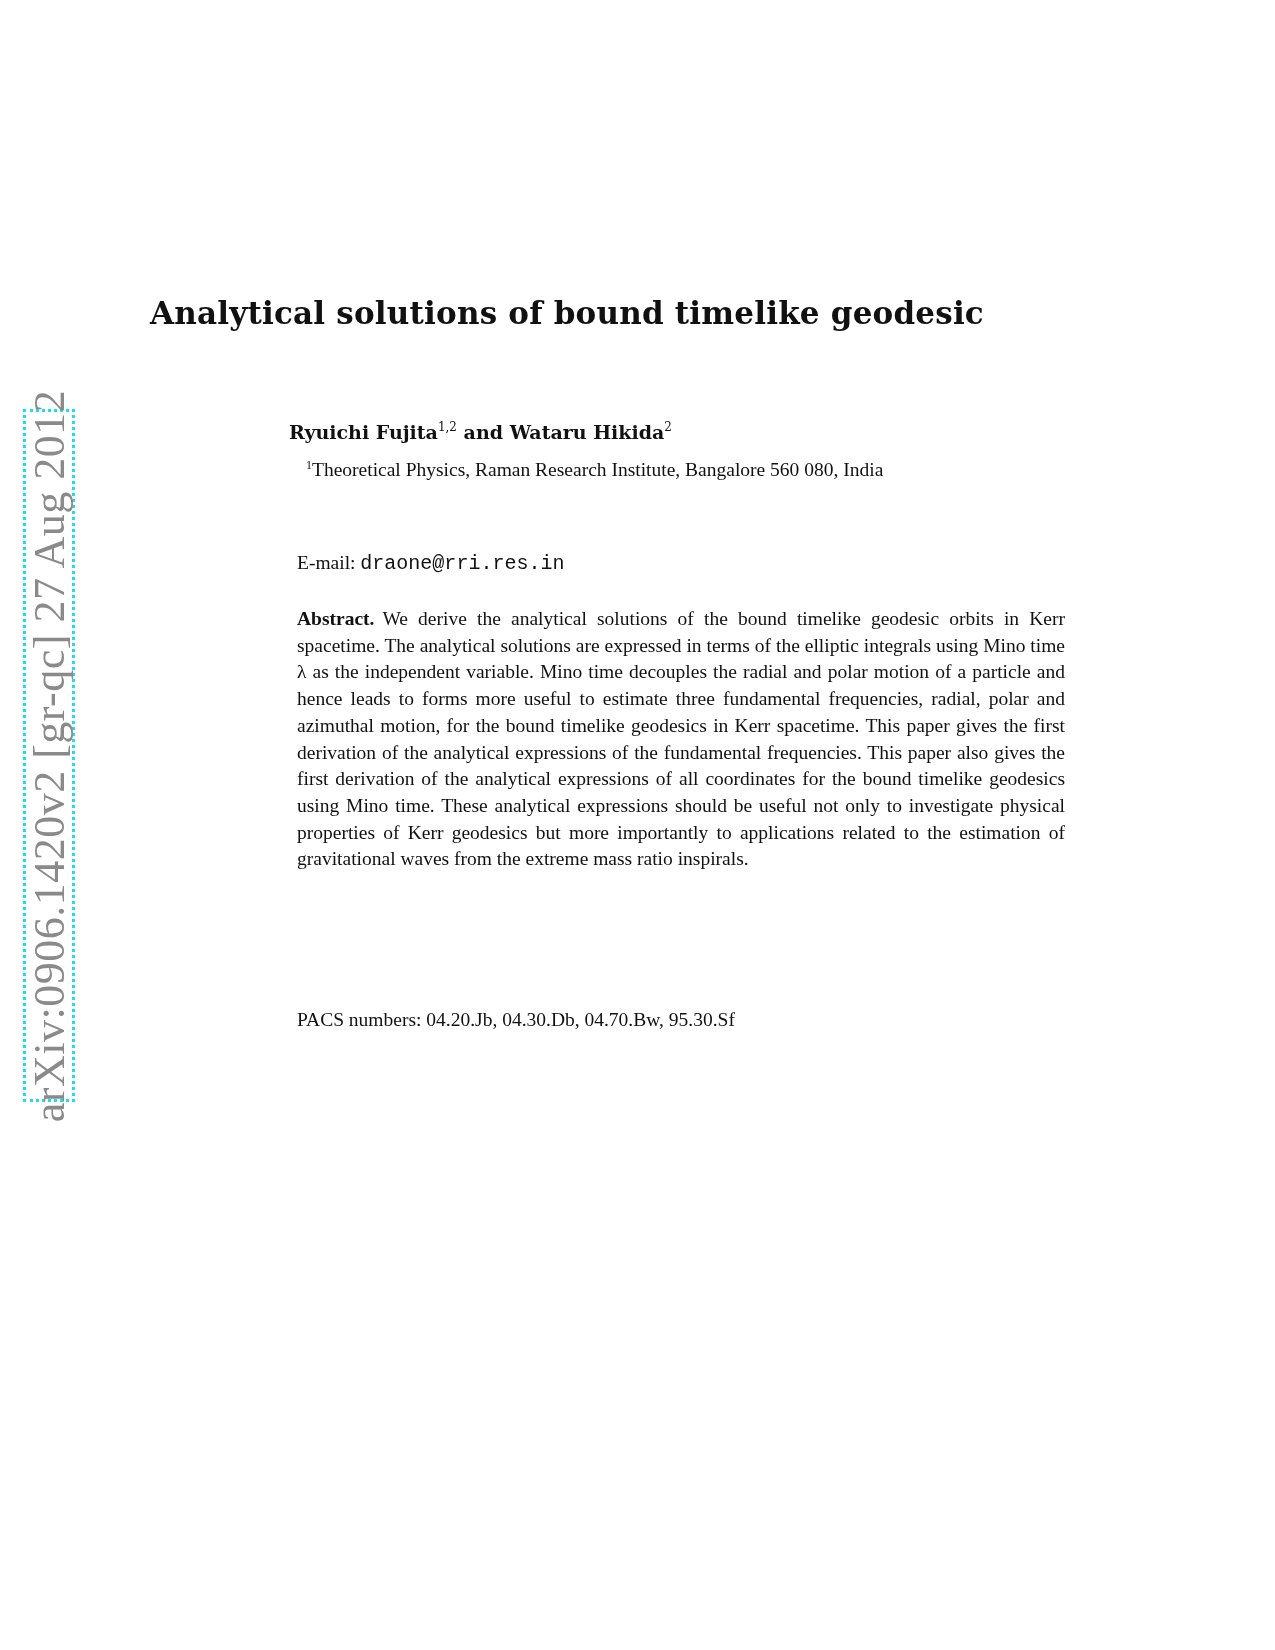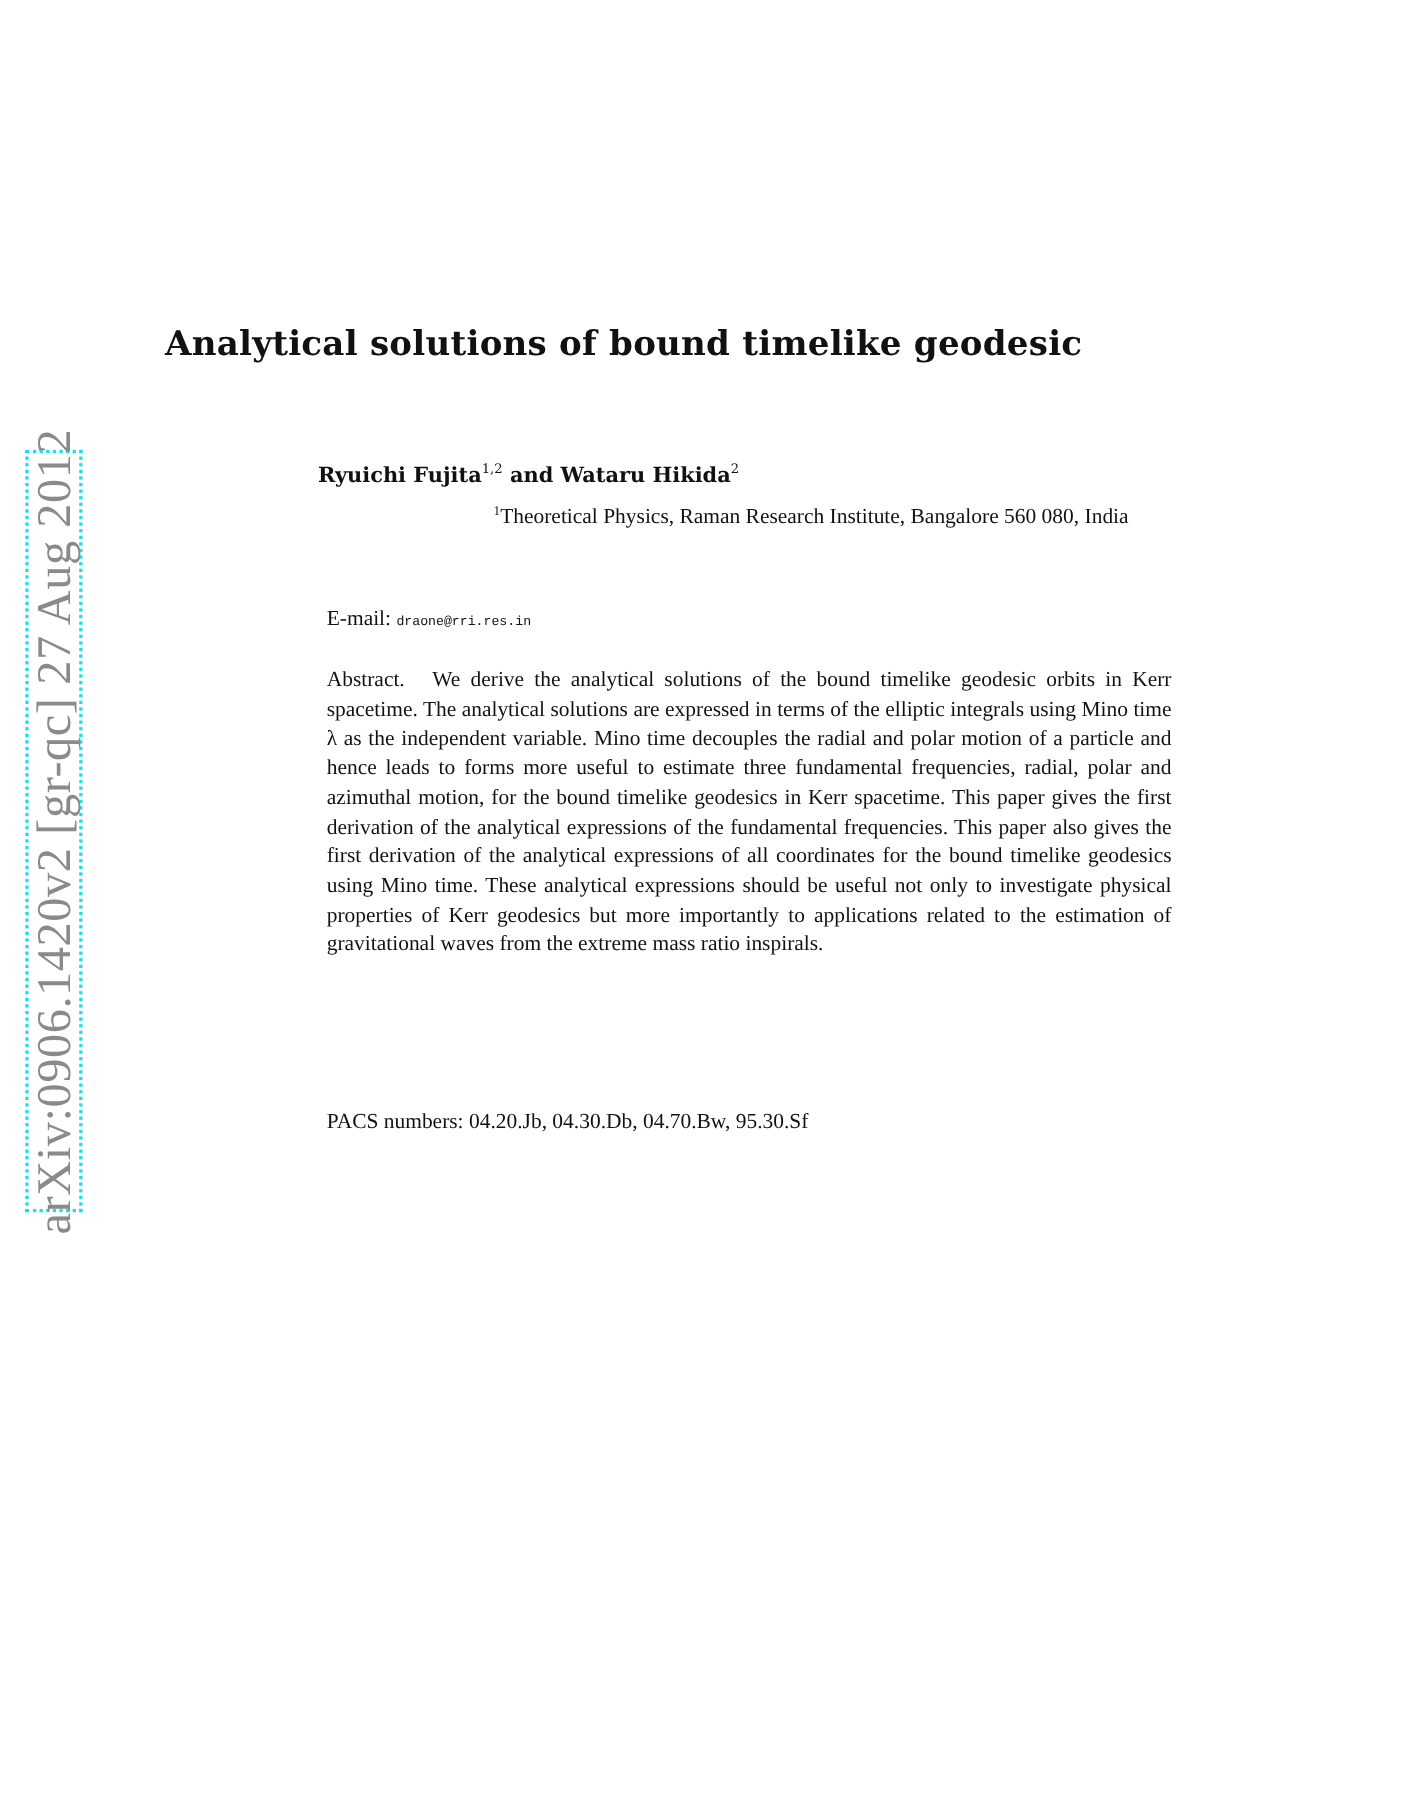--- a/index.html
+++ b/index.html
@@ -1,30 +1,30 @@
 <!DOCTYPE html>
 <html><head>
 <meta charset="utf-8">
 <style>
   html, body { margin:0; padding:0; background:#ffffff; }
   body { width:1275px; height:1650px; position:relative; overflow:hidden;
          font-family:"Liberation Serif","DejaVu Serif",serif; color:#111; }
-  .abs { position:absolute;text-align:right; }
+  .abs { position:absolute; }
   .title { left:150px; top:290px; font-family:"DejaVu Serif","Liberation Serif",serif;
            font-weight:bold; font-size:31px; line-height:46px; letter-spacing:0.2px; }
   .authors { left:289px; top:418px; font-family:"DejaVu Serif","Liberation Serif",serif;
              font-weight:bold; font-size:19px; line-height:28px; }
   .authors sup { font-weight:normal; font-size:12px; vertical-align:8px; line-height:0; }
   .aff { left:306px; top:457px; font-size:19.5px; line-height:26.5px; width:720px; }
   .aff sup { font-size:12px; vertical-align:7px; line-height:0; }
   .email { left:297px; top:550px; font-size:19.5px; line-height:26px; }
-  .email .mono { font-family:"Liberation Mono","DejaVu Sans Mono",monospace; font-size:12px; }
+  .email .mono { font-family:"Liberation Mono","DejaVu Sans Mono",monospace; font-size:20px; }
   .abstract { left:297px; top:606px; width:768px; font-size:19.5px; line-height:26.7px;
               text-align:justify; }
-  .abstract .lbl { font-weight:normal; margin-right:25px; }
+  .abstract .lbl { font-weight:bold; margin-right:8px; }
   .pacs { left:297px; top:1007px; font-size:19.5px; line-height:26px; }
   .sidebar { left:23px; top:409px; width:52px; height:693px;
              border:3px dotted #18e0f0; box-sizing:border-box; }
   .sidebar-text { position:absolute; left:50%; top:50%;
                   transform:translate(-50%,-50%) rotate(-90deg);
                   white-space:nowrap; font-family:"Liberation Serif","DejaVu Serif",serif;
                   font-size:44px; color:#8a8a8a; letter-spacing:0.5px; }
 </style>
 </head>
 <body>

